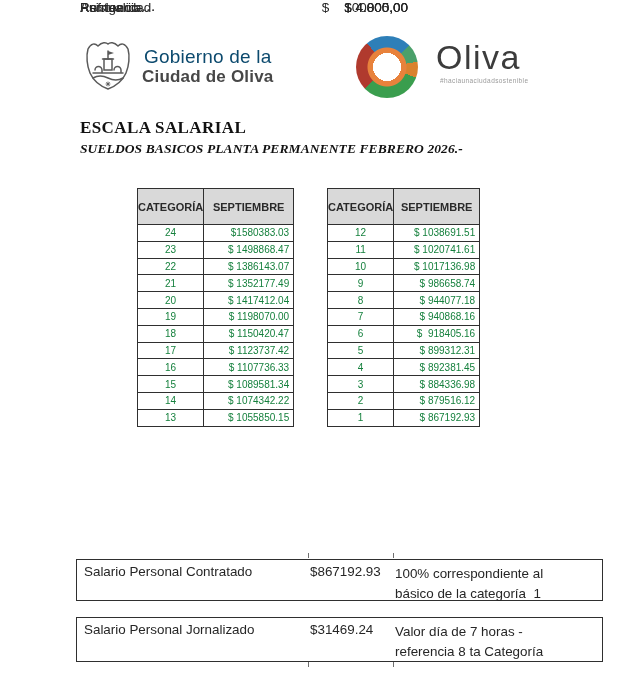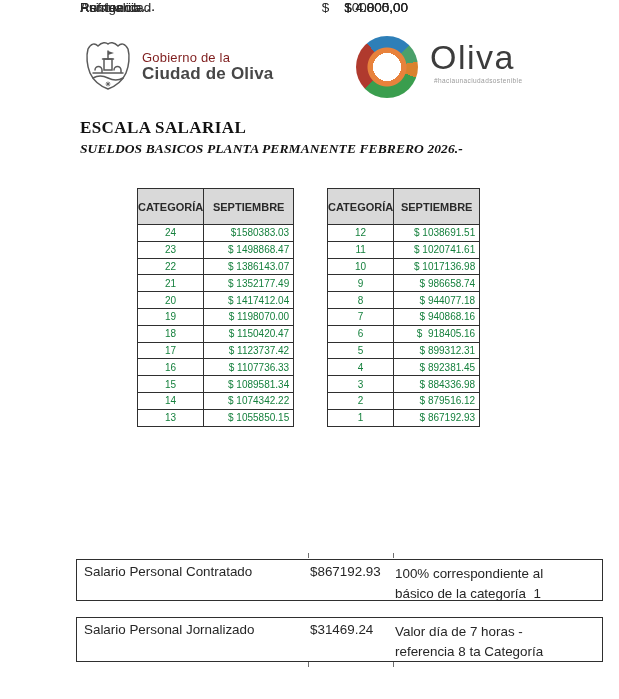--- a/index.html
+++ b/index.html
@@ -10,32 +10,32 @@
     color:#1f1f1f;
     position:relative;
     overflow:hidden;
   }
   .page { position:relative; width:619px; height:699px; background:#fff; }
 
   
   .gov-logo { position:absolute; left:84px; top:40px; display:flex; align-items:center; }
   .crest { width:48px; height:50px; }
   .gov-text { margin-left:10px; line-height:1.1; }
-  .gov-line1 { font-size:13px; color:#7f1d1d; letter-spacing:0.2px; }
+  .gov-line1 { font-size:19px; color:#0c4a6e; letter-spacing:0.2px;text-align:center; }
   .gov-line2 { font-size:17px; font-weight:bold; color:#474747; letter-spacing:0.2px; }
 
   .oliva-logo { position:absolute; left:356px; top:36px; display:flex; align-items:flex-start; }
   .ring {
     width:62px; height:62px; border-radius:50%;
     background:
       radial-gradient(circle, #ffffff 0 14px, #e8823c 14px 19px, rgba(255,255,255,0) 20px),
       conic-gradient(#2e7fb8 0 45deg, #4aa06a 45deg 80deg, #d9822e 80deg 110deg,
                      #3a9e4e 110deg 225deg, #b03a2e 225deg 320deg, #2e7fb8 320deg 360deg);
   }
-  .oliva-text { margin-left:12px; padding-top:4px; }
+  .oliva-text { margin-left:18px; padding-top:4px; }
   .oliva-name { font-size:34px; color:#3c3c3c; letter-spacing:1.5px; line-height:1.0; font-weight:400; }
   .oliva-tagline { font-size:6.5px; color:#9a9a9a; letter-spacing:0.4px; margin-top:3px; margin-left:4px; }
 
   
   .doc-title {
     position:absolute; left:80px; top:118px;
     font-family:"Liberation Serif", serif; font-weight:bold;
     font-size:17px; letter-spacing:0.4px; color:#111;
   }
   .doc-subtitle {

